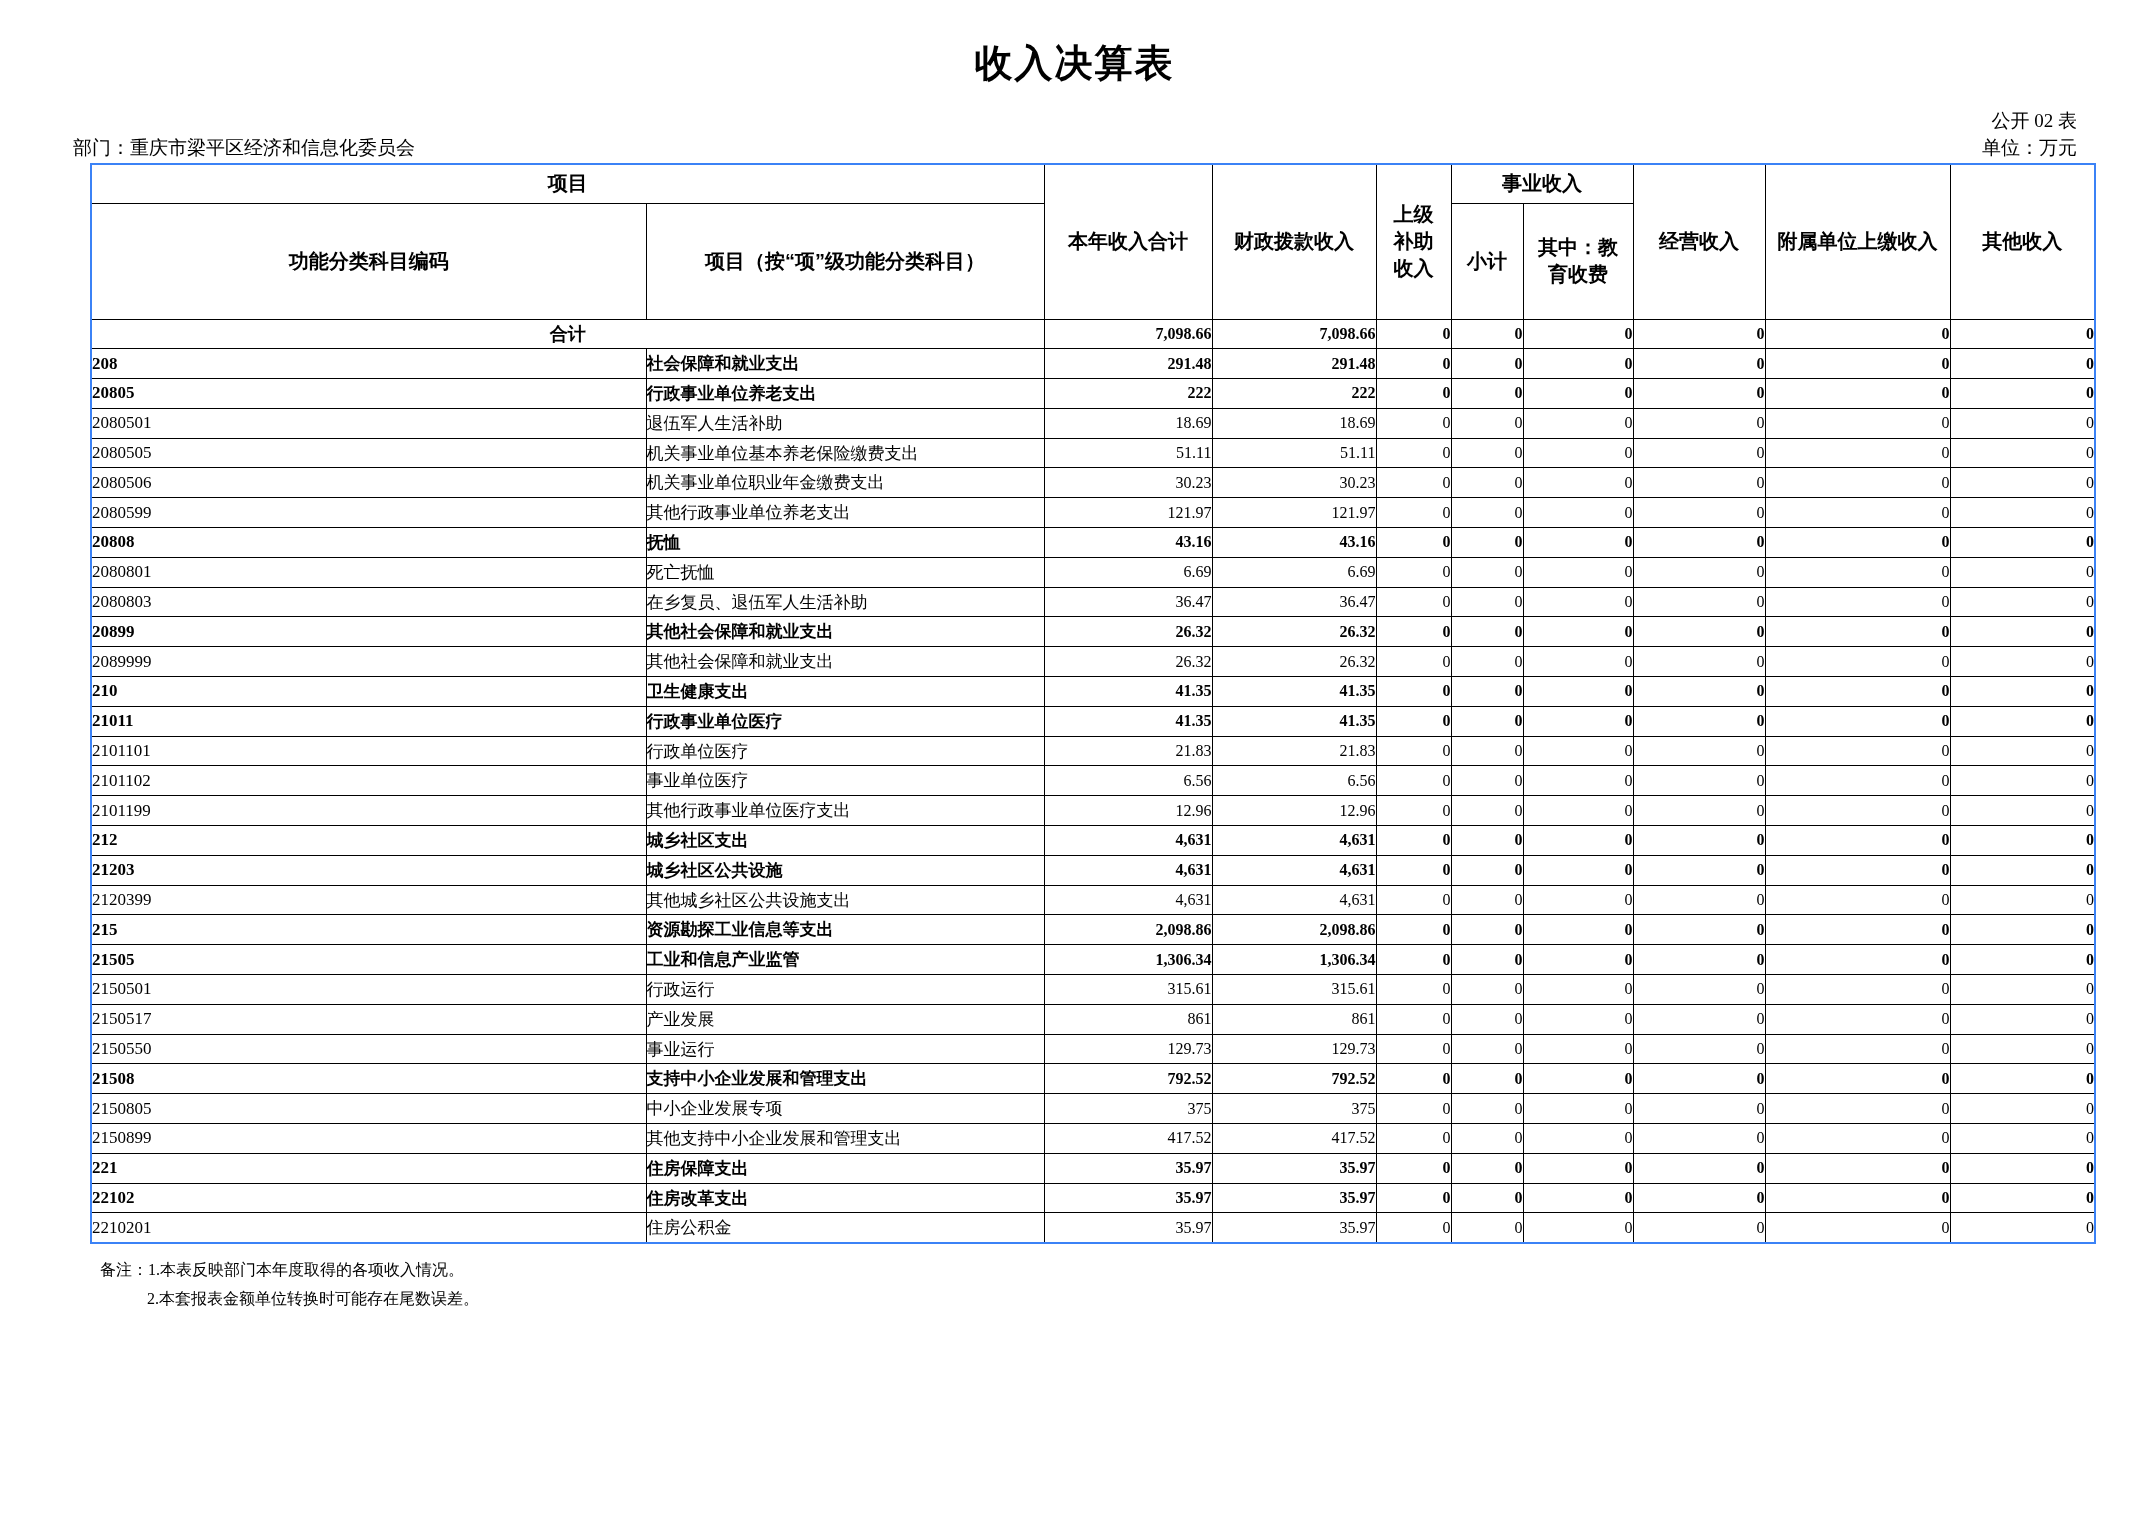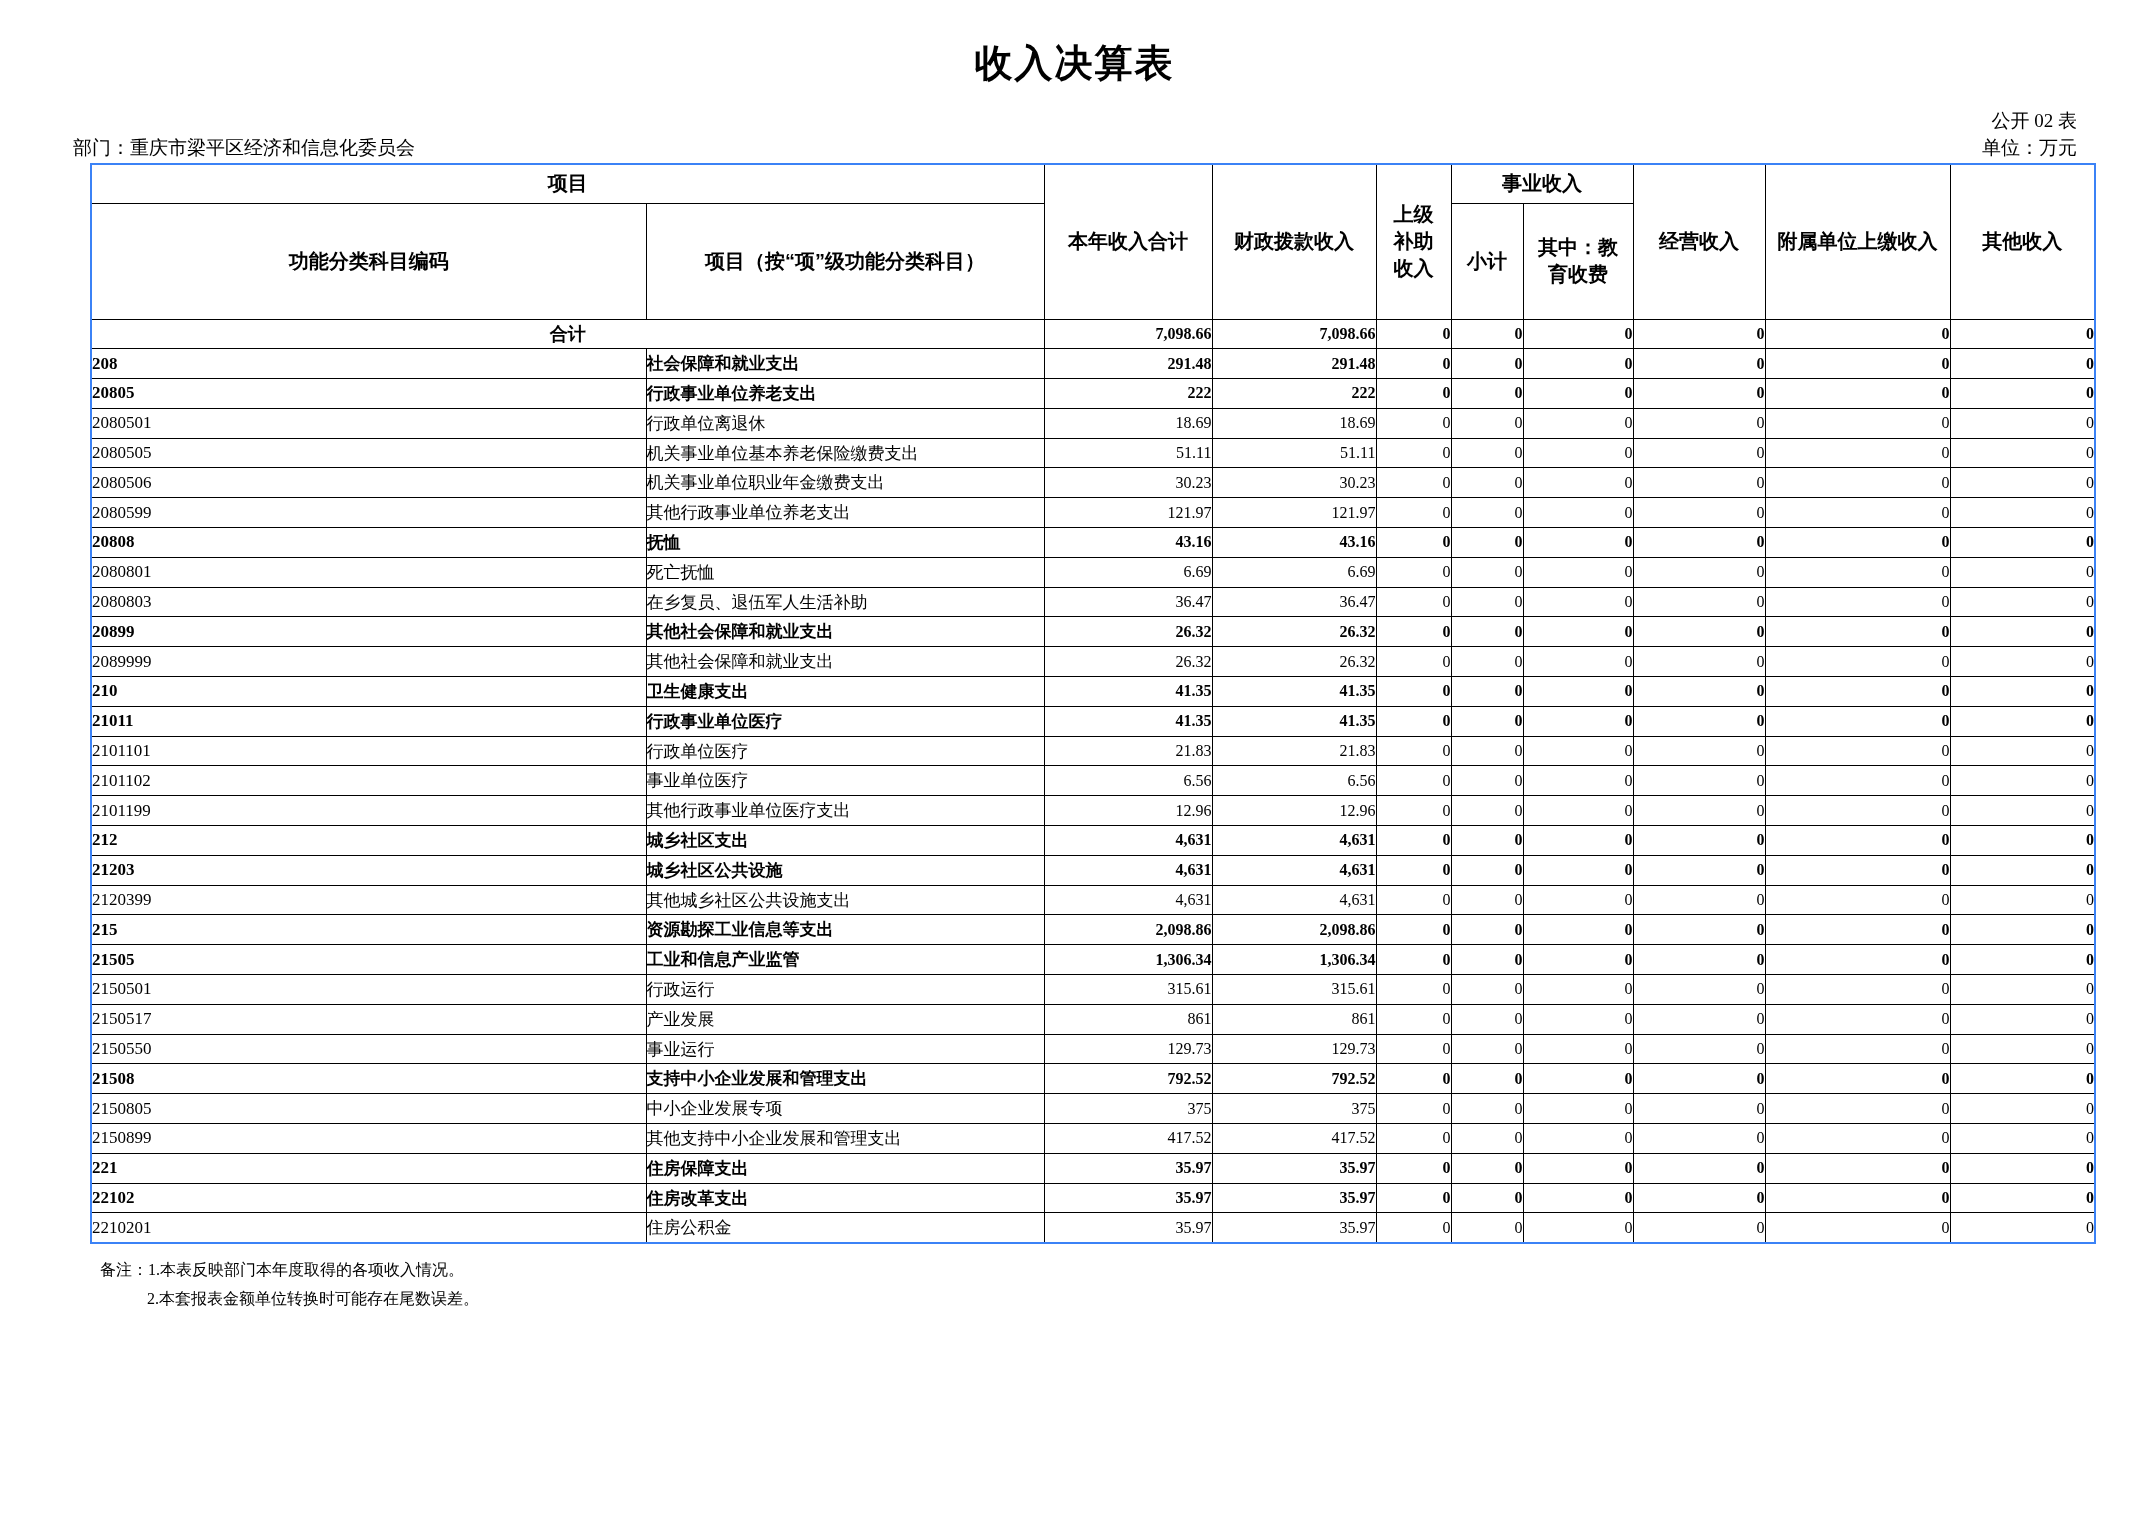--- a/index.html
+++ b/index.html
@@ -147,21 +147,21 @@
           <td class="c-num">222</td>
           <td class="c-num">0</td>
           <td class="c-num">0</td>
           <td class="c-num">0</td>
           <td class="c-num">0</td>
           <td class="c-num">0</td>
           <td class="c-num">0</td>
         </tr>
         <tr class="drow">
           <td class="c-code">2080501</td>
-          <td class="c-item">行政单位离退休</td>
+          <td class="c-item">退伍军人生活补助</td>
           <td class="c-num">18.69</td>
           <td class="c-num">18.69</td>
           <td class="c-num">0</td>
           <td class="c-num">0</td>
           <td class="c-num">0</td>
           <td class="c-num">0</td>
           <td class="c-num">0</td>
           <td class="c-num">0</td>
         </tr>
         <tr class="drow">

